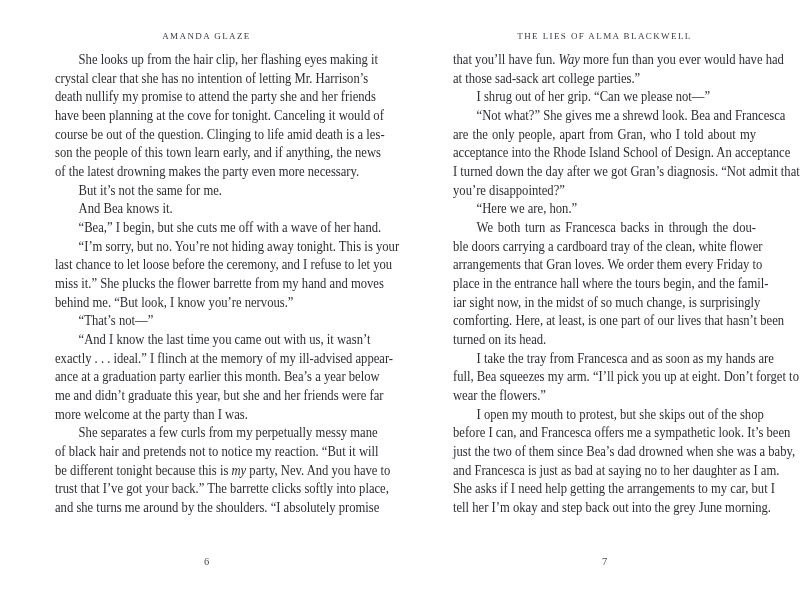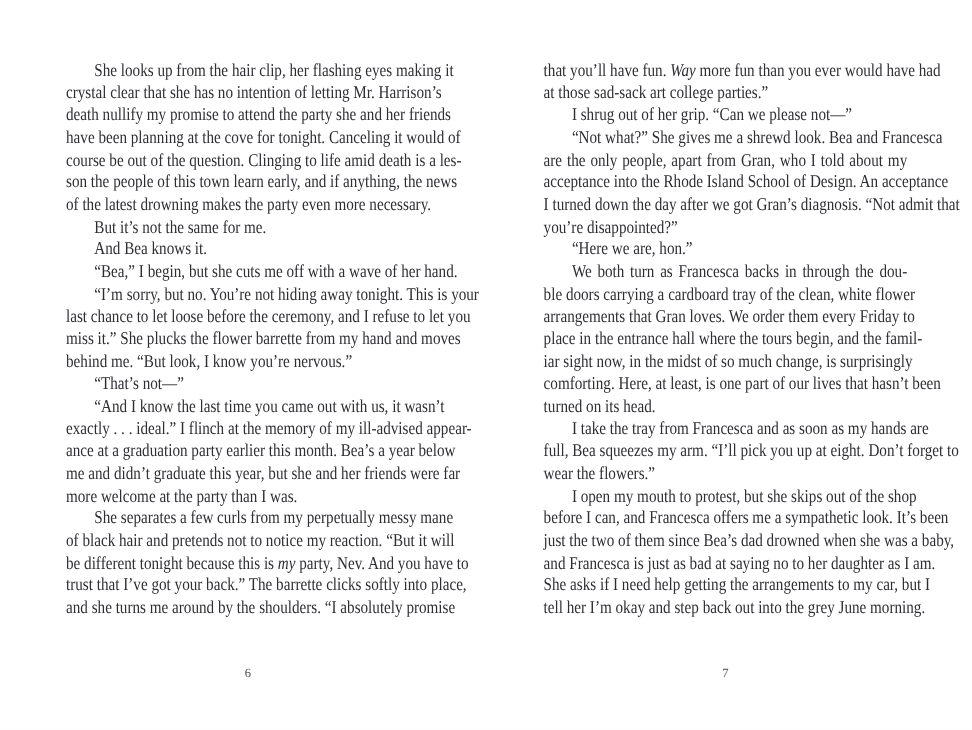--- a/index.html
+++ b/index.html
@@ -42,20 +42,21 @@
     position: absolute; top: 556px; width: 303px;
     text-align: center; font-size: 10.5px; color: #4b4a50;
   }
 </style>
 </head>
 <body>
 
 <div class="spread">
 
   <div class="page left">
+    <div class="running-header">AMANDA GLAZE</div>
     <div class="page-body">
         <div class="line indent"><span>She looks up from the hair clip, her flashing eyes making it</span></div>
         <div class="line"><span>crystal clear that she has no intention of letting Mr. Harrison’s</span></div>
         <div class="line"><span>death nullify my promise to attend the party she and her friends</span></div>
         <div class="line"><span>have been planning at the cove for tonight. Canceling it would of</span></div>
         <div class="line"><span>course be out of the question. Clinging to life amid death is a les-</span></div>
         <div class="line"><span>son the people of this town learn early, and if anything, the news</span></div>
         <div class="line end"><span>of the latest drowning makes the party even more necessary.</span></div>
         <div class="line indent end"><span>But it’s not the same for me.</span></div>
         <div class="line indent end"><span>And Bea knows it.</span></div>
@@ -73,20 +74,21 @@
         <div class="line indent"><span>She separates a few curls from my perpetually messy mane</span></div>
         <div class="line"><span>of black hair and pretends not to notice my reaction. “But it will</span></div>
         <div class="line"><span>be different tonight because this is </span><span class="it">my</span><span> party, Nev. And you have to</span></div>
         <div class="line"><span>trust that I’ve got your back.” The barrette clicks softly into place,</span></div>
         <div class="line"><span>and she turns me around by the shoulders. “I absolutely promise</span></div>
       </div>
     <div class="page-number">6</div>
   </div>
 
   <div class="page right">
+    <div class="running-header">THE LIES OF ALMA BLACKWELL</div>
     <div class="page-body">
         <div class="line"><span>that you’ll have fun. </span><span class="it">Way</span><span> more fun than you ever would have had</span></div>
         <div class="line end"><span>at those sad-sack art college parties.”</span></div>
         <div class="line indent end"><span>I shrug out of her grip. “Can we please not—”</span></div>
         <div class="line indent"><span>“Not what?” She gives me a shrewd look. Bea and Francesca</span></div>
         <div class="line"><span>are the only people, apart from Gran, who I told about my</span></div>
         <div class="line"><span>acceptance into the Rhode Island School of Design. An acceptance</span></div>
         <div class="line"><span>I turned down the day after we got Gran’s diagnosis. “Not admit that</span></div>
         <div class="line end"><span>you’re disappointed?”</span></div>
         <div class="line indent end"><span>“Here we are, hon.”</span></div>

